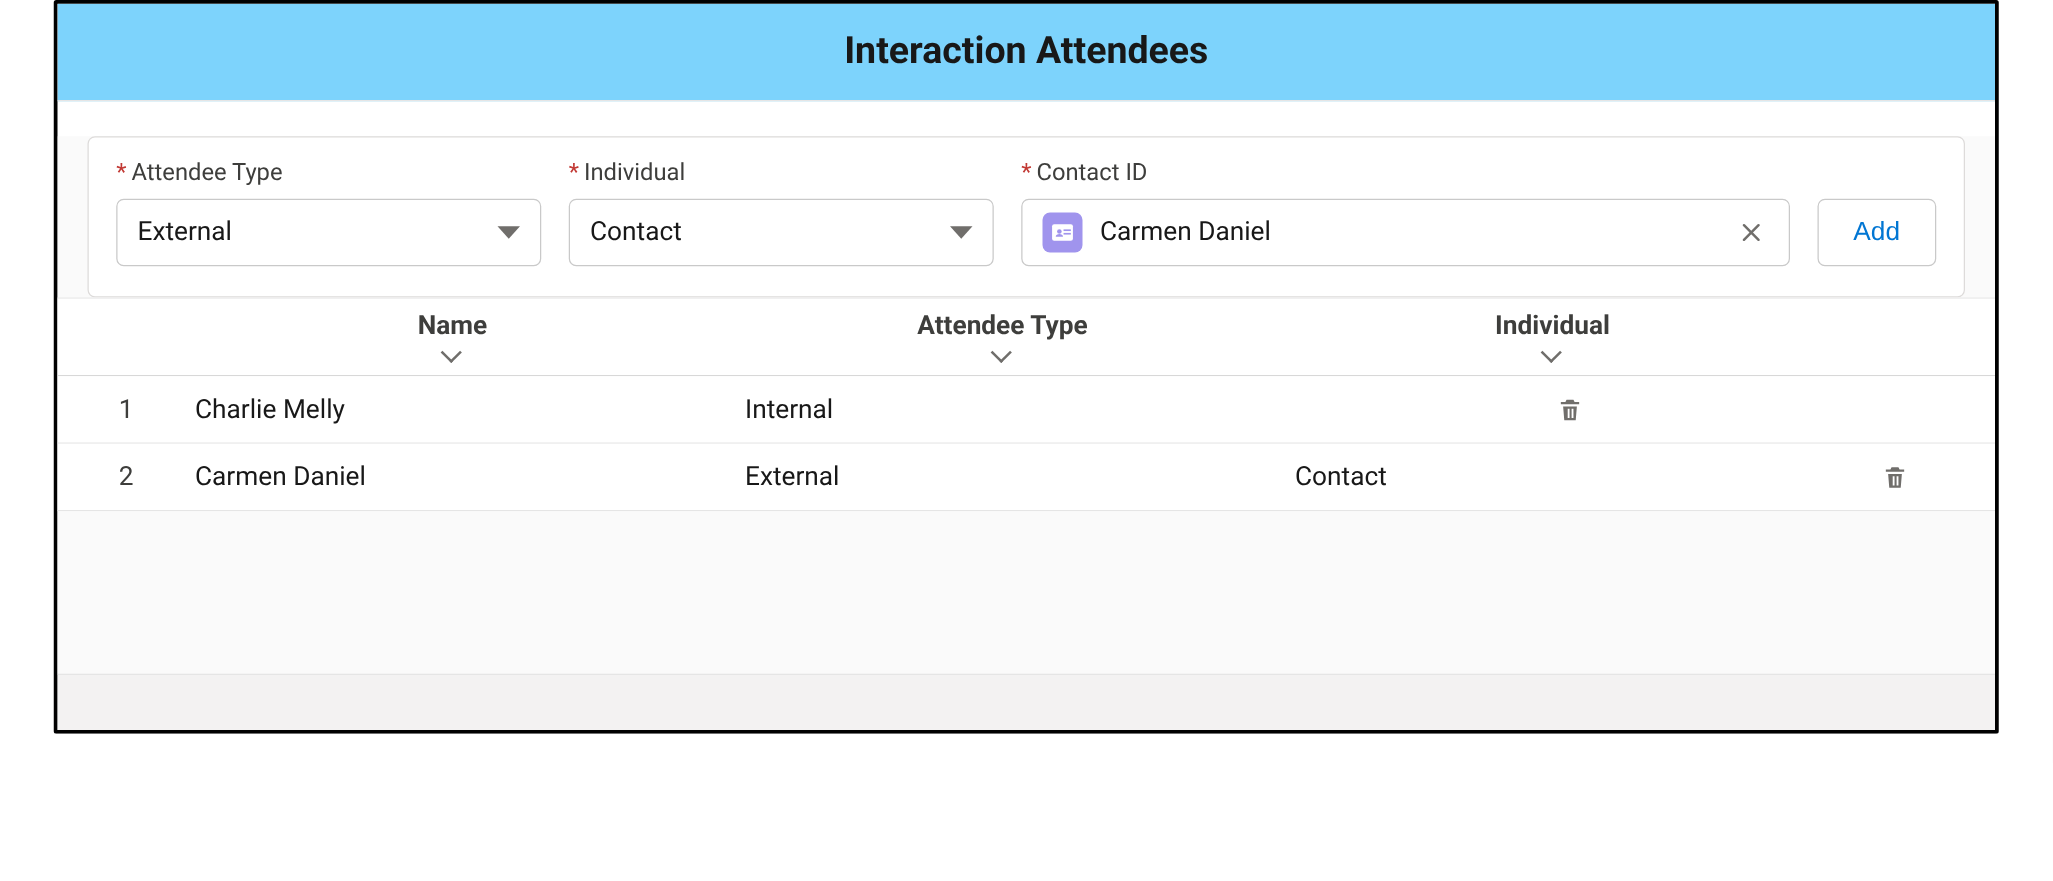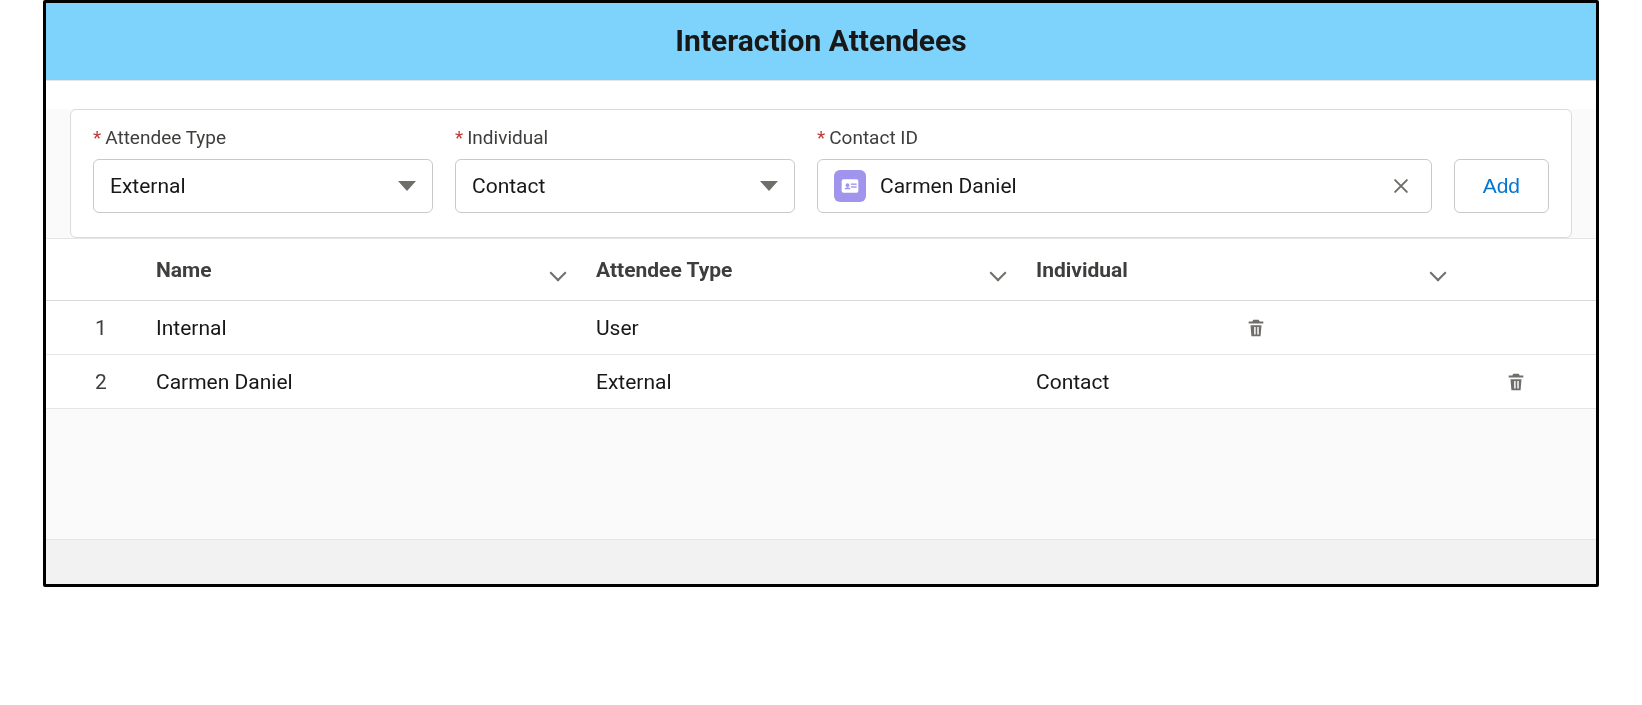--- a/index.html
+++ b/index.html
@@ -115,21 +115,21 @@
     display: grid;
     grid-template-columns: 110px 440px 440px 440px 80px;
     align-items: center;
     height: 62px;
     border-bottom: 1px solid #d8d8d8;
     font-weight: 700;
     color: #3e3e3c;
     font-size: 21px;
     background:#fff;
   }
-  .grid-header .hcell { display:flex; align-items:flex-end; justify-content:space-between; padding-right:28px;}
+  .grid-header .hcell { display:flex; align-items:center; justify-content:space-between; padding-right:28px;flex-direction:column;}
   .grid-header .idx {}
   .grid-row {
     display: grid;
     grid-template-columns: 110px 440px 440px 440px 80px;
     align-items: center;
     height: 54px;
     border-bottom: 1px solid #e5e5e5;
     font-size: 21px;
     color: #181818;
     background:#fff;
@@ -244,22 +244,22 @@
         </div>
         <div class="hcell">
           <span>Individual</span>
           <span class="hchev"></span>
         </div>
         <div></div>
       </div>
 
       <div class="grid-row">
         <div class="idx">1</div>
+        <div>Charlie Melly</div>
         <div>Internal</div>
-        <div>User</div>
         <div class="trash">
           <svg viewBox="0 0 24 24">
               <path d="M9 3h6l1 2h4v2H4V5h4l1-2zM6 9h12l-1 12H7L6 9zm4 2v8h1.6v-8H10zm3.4 0v8H15v-8h-1.6z"></path>
             </svg>
         </div>
       </div>
 
       <div class="grid-row">
         <div class="idx">2</div>
         <div>Carmen Daniel</div>

